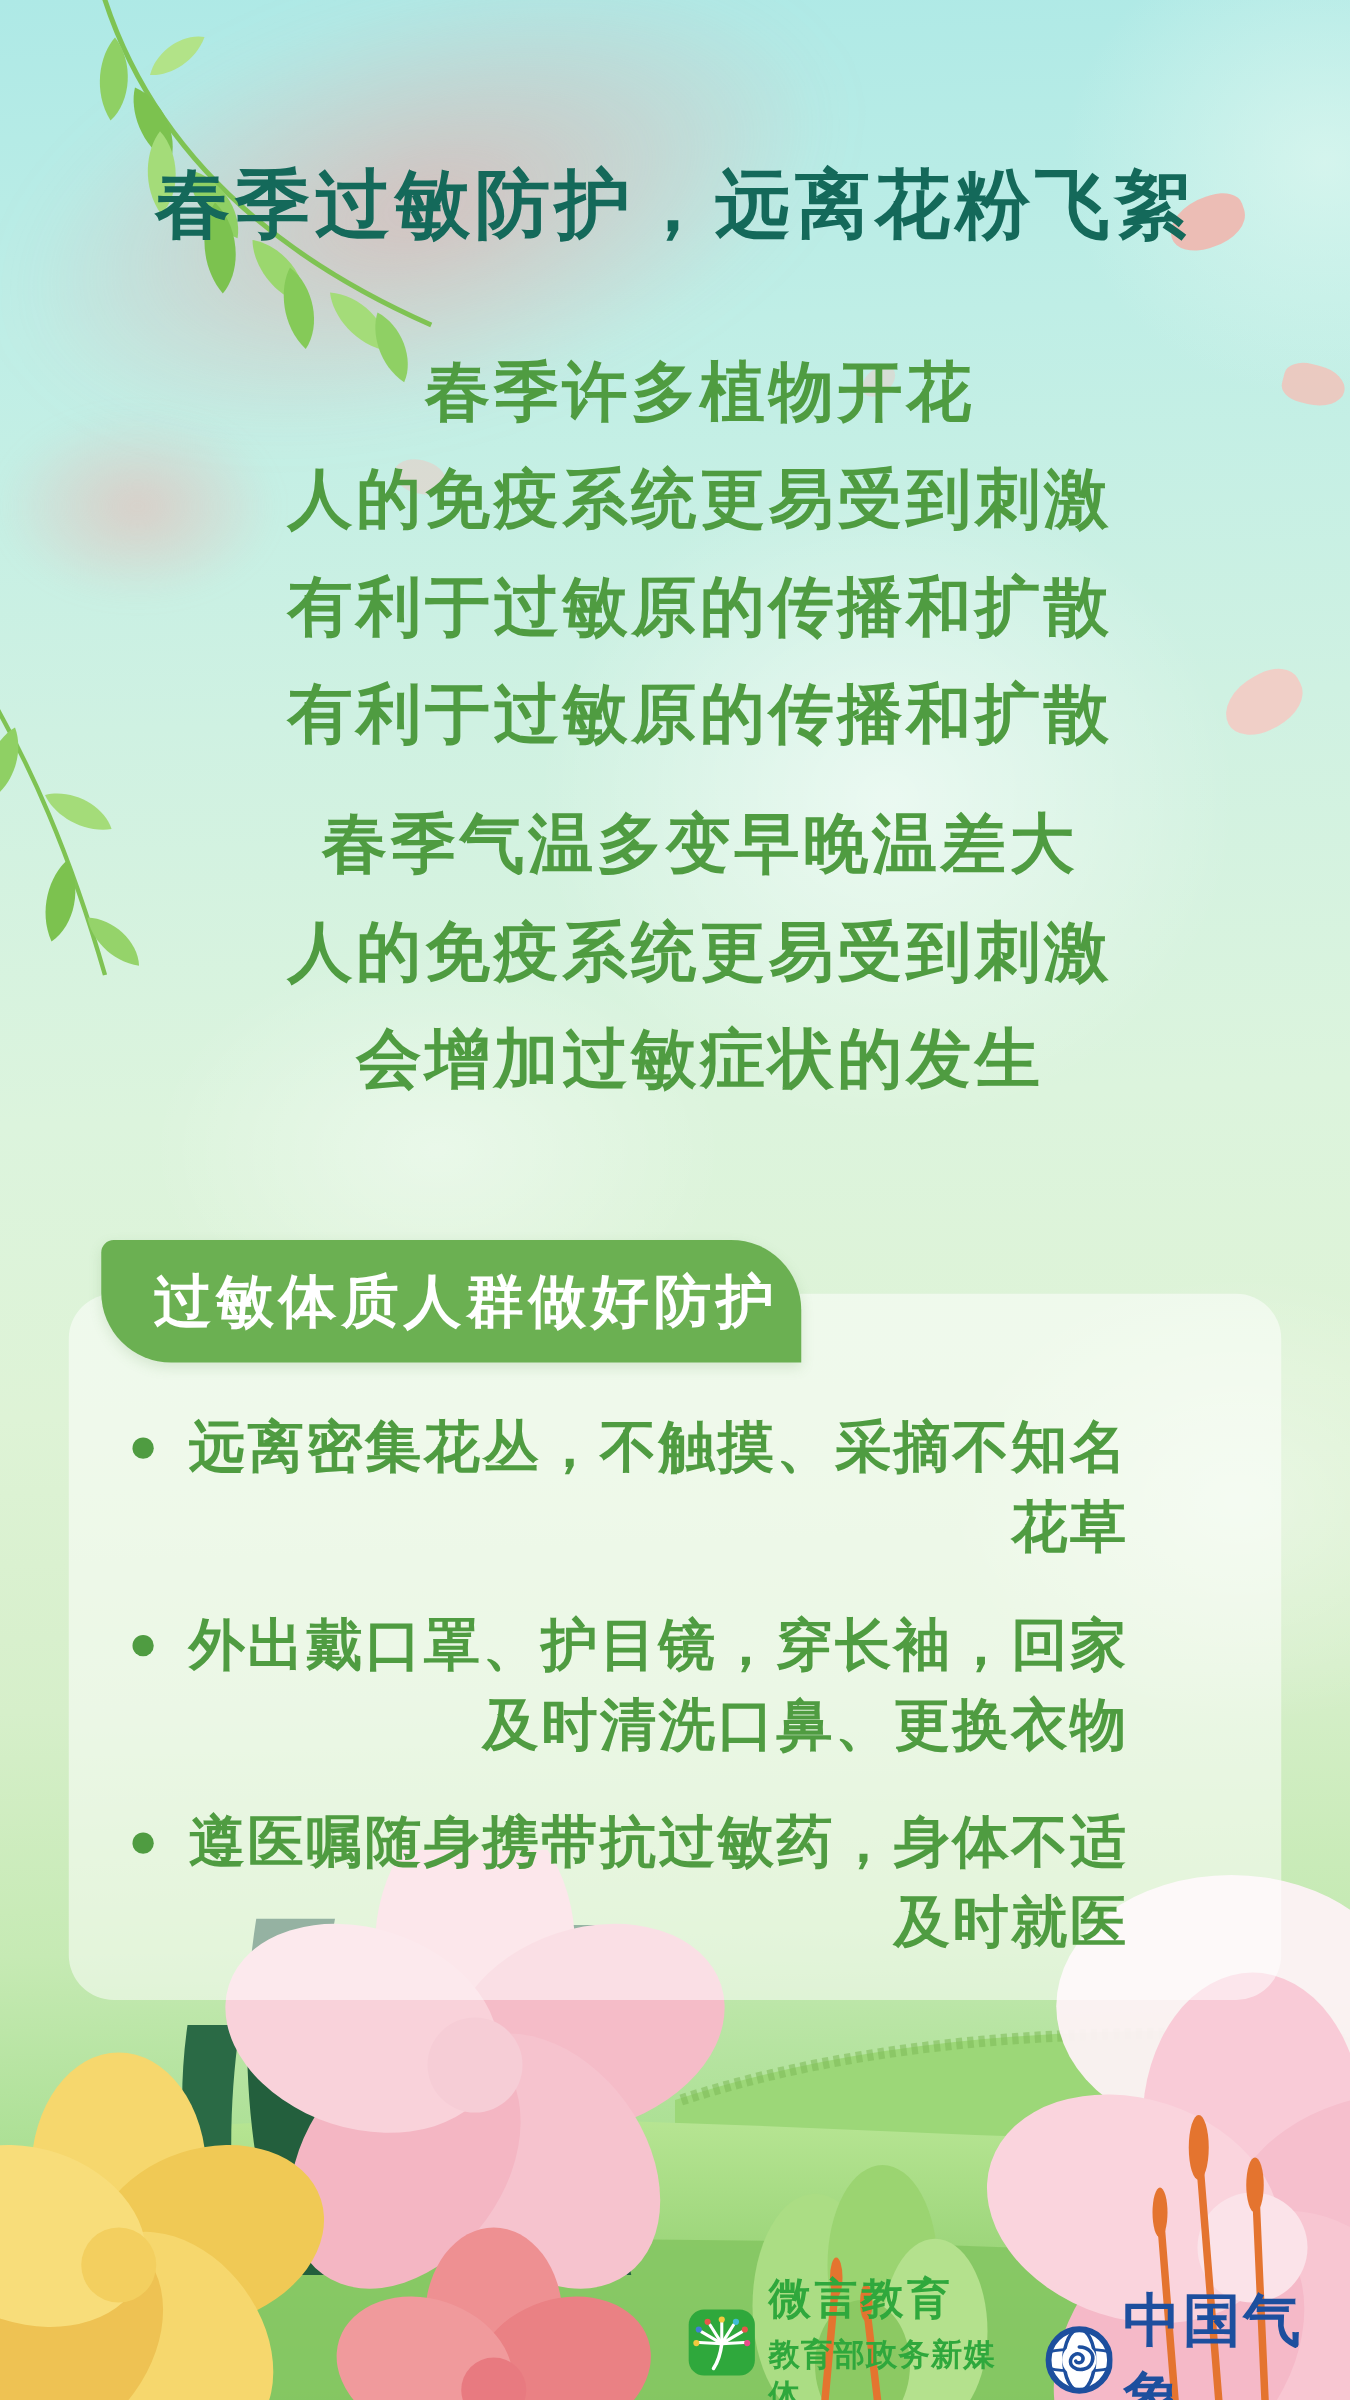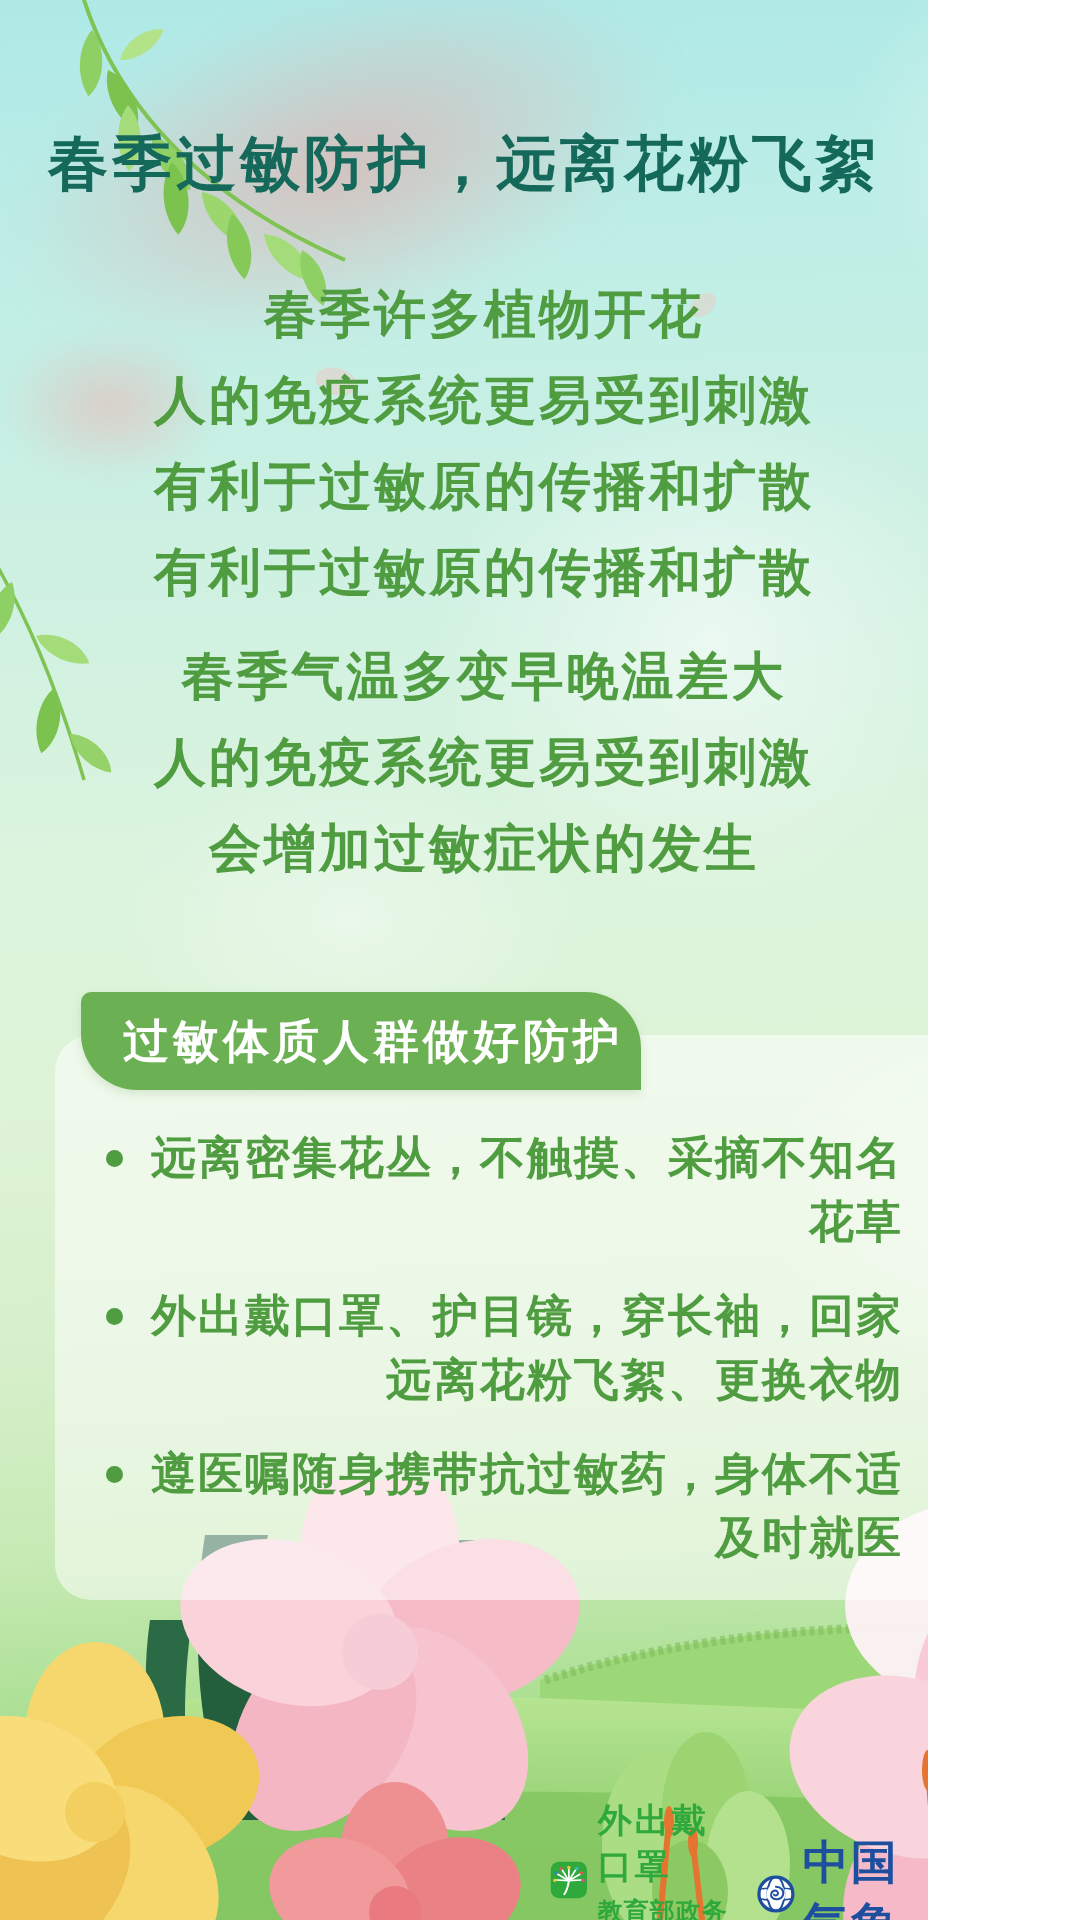--- a/index.html
+++ b/index.html
@@ -1,18 +1,18 @@
 <!DOCTYPE html>
 <html><head>
 <meta charset="utf-8">
 <style>
   html,body{margin:0;padding:0;}
   body{width:1080px;height:1920px;overflow:hidden;position:relative;
        font-family:"Liberation Sans",sans-serif;}
-  .poster{position:absolute;inset:0;width:928px;height:1920px;overflow:hidden;
+  .poster{position:absolute;inset:0;width:1080px;height:1920px;overflow:hidden;
     background:linear-gradient(178deg,#aee9e6 0%,#bfeee6 14%,#cff1e2 30%,#dcf4dd 46%,
       #def3d6 58%,#d6efca 70%,#c6eab4 80%,#a5dd8c 90%,#88cc6a 100%);}
   .blob{position:absolute;border-radius:50%;pointer-events:none;}
   .cloud1{left:430px;top:380px;width:560px;height:520px;
     background:radial-gradient(closest-side,rgba(255,255,255,.55),rgba(255,255,255,0));}
   .cloud2{left:120px;top:760px;width:460px;height:320px;
     background:radial-gradient(closest-side,rgba(255,255,255,.38),rgba(255,255,255,0));}
   .cloud3{left:760px;top:1020px;width:460px;height:360px;
     background:radial-gradient(closest-side,rgba(255,255,255,.4),rgba(255,255,255,0));}
   .cloud4{left:850px;top:-60px;width:420px;height:380px;
@@ -243,21 +243,21 @@
 
   <ul class="bullets">
     <li>
       <span class="dot"></span>
       <span class="btext">远离密集花丛，不触摸、采摘不知名
 花草</span>
     </li>
     <li>
       <span class="dot"></span>
       <span class="btext">外出戴口罩、护目镜，穿长袖，回家
-远离花粉飞絮、更换衣物</span>
+及时清洗口鼻、更换衣物</span>
     </li>
     <li>
       <span class="dot"></span>
       <span class="btext">遵医嘱随身携带抗过敏药，身体不适
 及时就医</span>
     </li>
   </ul>
 
   <div class="footer">
     <div class="weiyan">
@@ -275,21 +275,21 @@
         </g>
         <circle cx="29" cy="9.5" r="2.6" fill="#f3c93e"></circle>
         <circle cx="17" cy="11.5" r="2.6" fill="#e8564a"></circle>
         <circle cx="41" cy="11.5" r="2.6" fill="#3fbcd4"></circle>
         <circle cx="9.5" cy="18" r="2.6" fill="#3f7fd4"></circle>
         <circle cx="48.5" cy="18" r="2.6" fill="#e8564a"></circle>
         <circle cx="7.5" cy="29.5" r="2.6" fill="#f3c93e"></circle>
         <circle cx="50.5" cy="29.5" r="2.6" fill="#e84c8b"></circle>
       </svg>
       <div>
-        <div class="wy-name">外出戴口罩</div>
+        <div class="wy-name">微言教育</div>
         <div class="wy-sub">教育部政务新媒体</div>
       </div>
     </div>
     <div class="cma">
       <svg width="58" height="58" viewBox="0 0 58 58">
         <circle cx="29" cy="29" r="26" fill="#ffffff"></circle>
         <ellipse cx="29" cy="29" rx="13" ry="26" fill="none" stroke="#1d4f9e" stroke-width="3"></ellipse>
         <path d="M4 22 C 14 19 44 19 54 22" stroke="#1d4f9e" stroke-width="2.4" fill="none"></path>
         <path d="M4 36 C 14 39 44 39 54 36" stroke="#1d4f9e" stroke-width="2.4" fill="none"></path>
         <circle cx="29" cy="29" r="26" fill="none" stroke="#1d4f9e" stroke-width="5"></circle>

